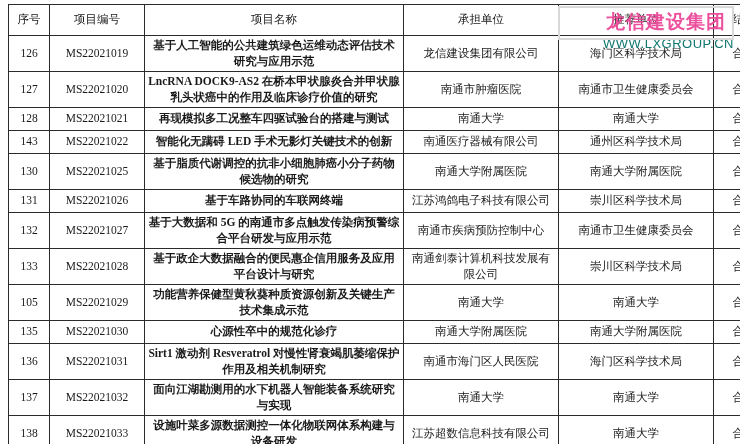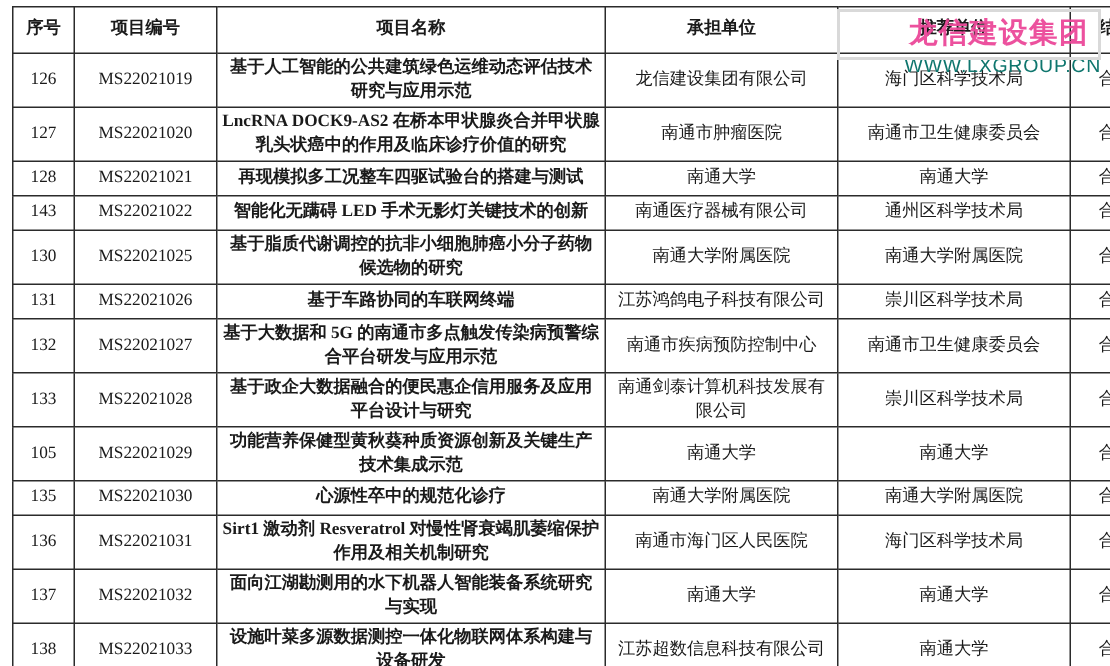--- a/index.html
+++ b/index.html
@@ -30,21 +30,21 @@
     border: 1px solid #2b2b2b;
     padding: 2px 3px;
     font-size: 11.5px;
     line-height: 1.35;
     text-align: center;
     vertical-align: middle;
     word-break: break-all;
     background: #ffffff;
   }
   thead th {
-    font-weight: bold;
+    font-weight: normal;
     font-size: 12px;
     height: 26px;
   }
   .c-no    { width: 34px; }
   .c-code  { width: 88px; }
   .c-name  { width: 252px; text-align: left; padding-left: 6px; }
   .c-unit  { width: 148px; }
   .c-rec   { width: 148px; }
   .c-res   { width: 54px; }
   td.c-name { text-align: left; font-weight: bold; }

